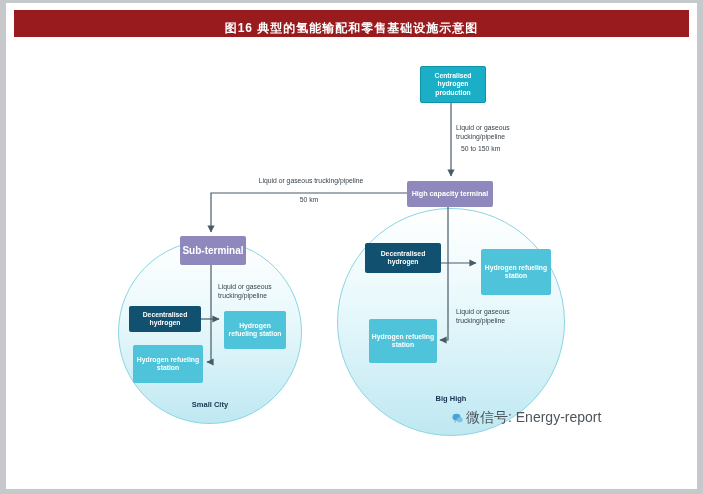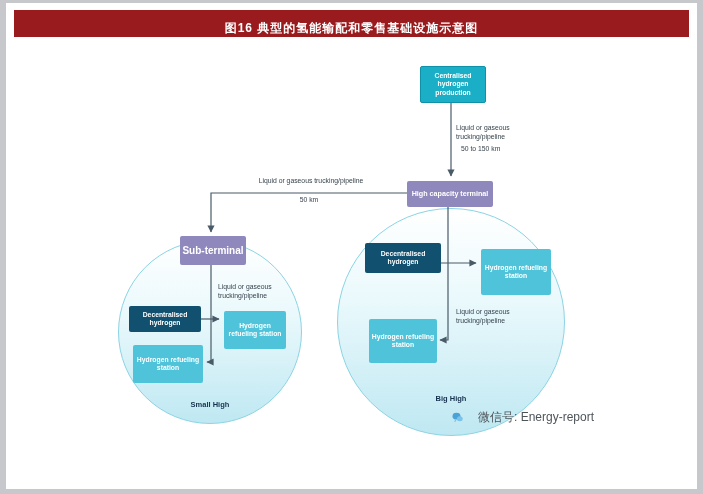--- a/index.html
+++ b/index.html
@@ -41,22 +41,22 @@
     position:absolute;z-index:3;font-size:6.8px;color:#37444d;line-height:1.3;
   }
   .lbl .dist{display:block;margin-top:3px;padding-left:5px;}
   .lbl.center{text-align:center;}
   .city{
     position:absolute;z-index:3;font-size:7.5px;font-weight:bold;
     color:#17324e;text-align:center;
   }
   .watermark{
     position:absolute;left:446px;top:406px;z-index:4;
-    display:flex;align-items:center;gap:15px;
-    font-size:12px;color:#4e555a;
+    display:flex;align-items:center;gap:3px;
+    font-size:14px;color:#4e555a;
   }
   .footer-caption{
     position:absolute;left:0;right:0;top:468px;z-index:3;
     text-align:center;font-size:11px;color:#9c2a28;
   }
 </style>
 </head>
 <body>
 
 <div class="screen">
@@ -109,21 +109,21 @@
     </div>
 
     <div class="lbl center" style="left:225px;top:174px;width:160px;">Liquid or gaseous trucking/pipeline</div>
 
     <div class="lbl center" style="left:281px;top:193px;width:44px;">50 km</div>
 
     <div class="lbl" style="left:212px;top:280px;width:64px;">Liquid or gaseous trucking/pipeline</div>
 
     <div class="lbl" style="left:450px;top:305px;width:64px;">Liquid or gaseous trucking/pipeline</div>
 
-    <div class="city" style="left:164px;top:397px;width:80px;">Small High</div>
+    <div class="city" style="left:164px;top:397px;width:80px;">Small City</div>
 
     <div class="city" style="left:405px;top:391px;width:80px;">Big High</div>
 
     <div class="watermark">
       <svg width="11" height="11" viewBox="0 0 11 11">
         <ellipse cx="4.5" cy="4.2" rx="4" ry="3.4" fill="#4aa3d8"></ellipse>
         <ellipse cx="7.8" cy="6.8" rx="2.9" ry="2.5" fill="#7cc3e8"></ellipse>
         <path d="M3,8.2 L2.4,10 L4.4,8.8 Z" fill="#4aa3d8"></path>
       </svg>
       <span>微信号: Energy-report</span>

